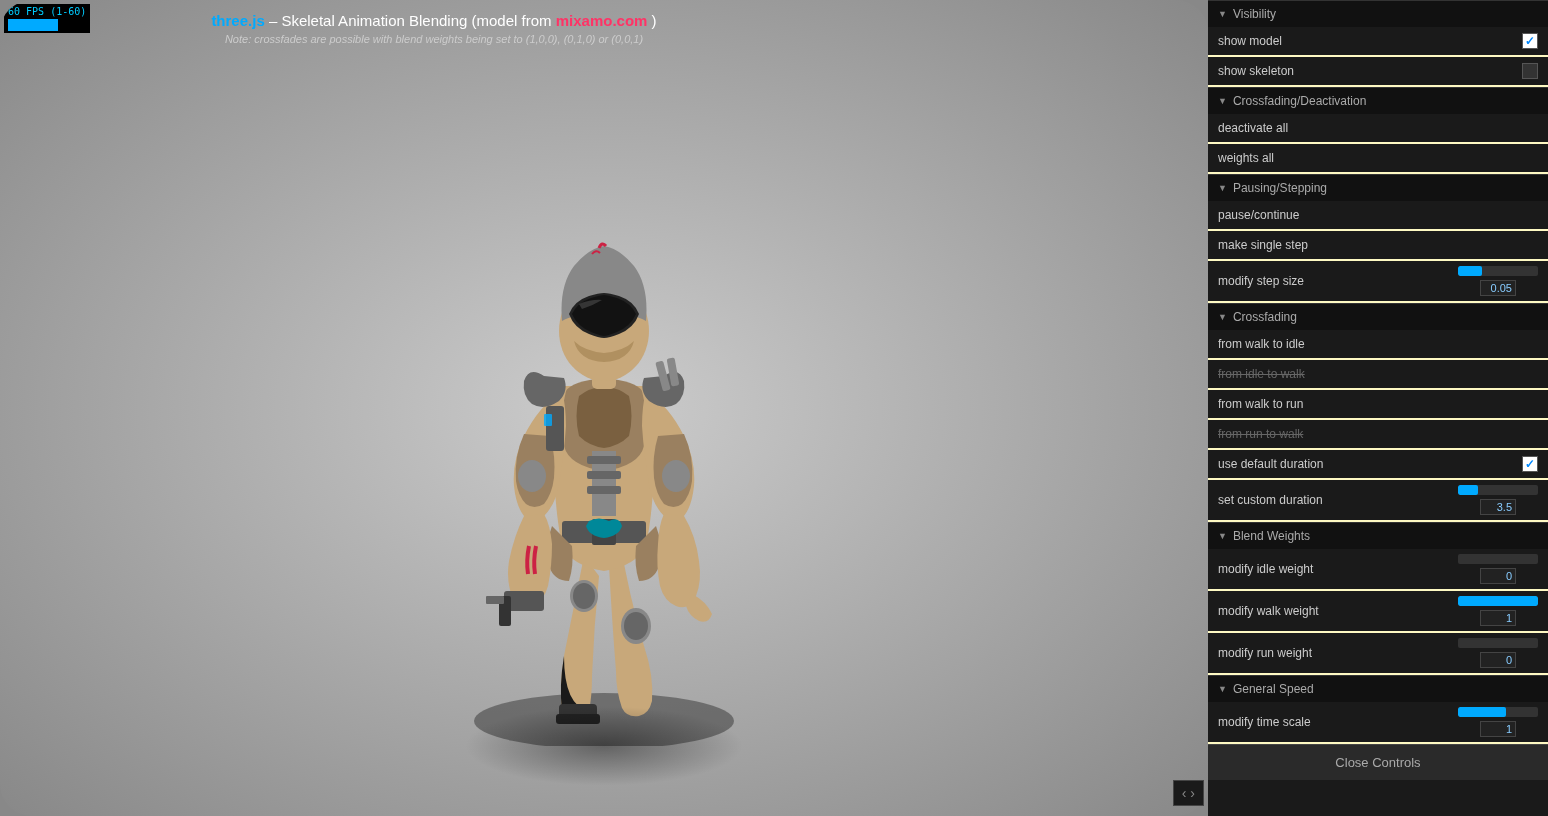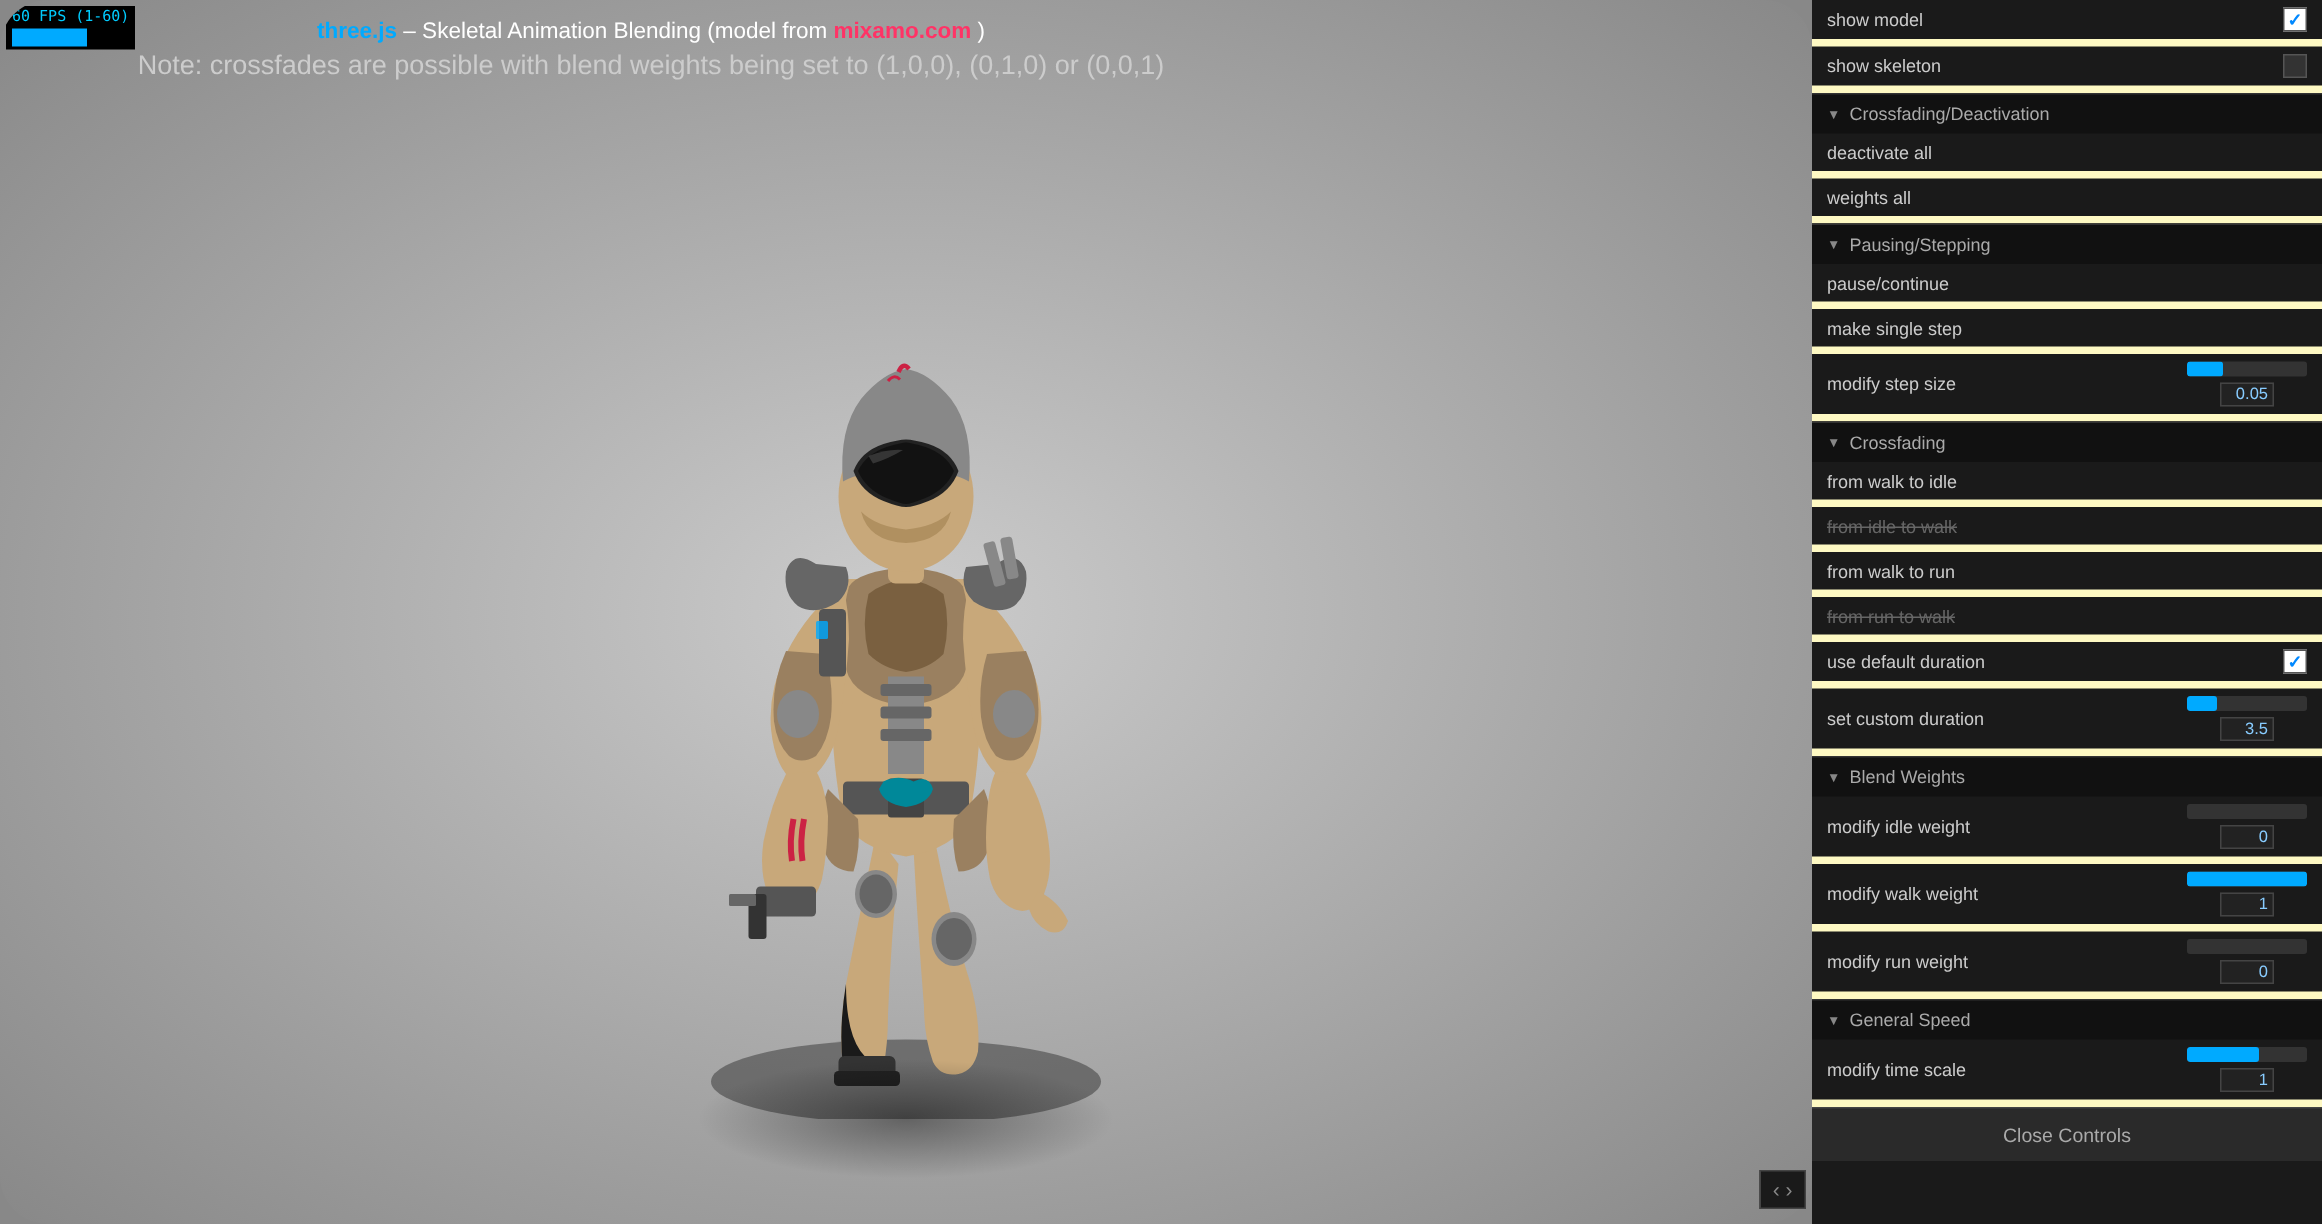--- a/index.html
+++ b/index.html
@@ -56,23 +56,24 @@
     }
     #title-line1 .threejs {
       color: #00aaff;
       font-weight: bold;
     }
     #title-line1 .mixamo {
       color: #ff3366;
       font-weight: bold;
     }
     #title-line2 {
-      font-size: 18px;
+      font-size: 11px;
       color: #cccccc;
       margin-top: 4px;
+      font-style: italic;
     }
 
     
     #character-container {
       position: absolute;
       bottom: 30px;
       left: 50%;
       transform: translateX(-50%);
       width: 380px;
       height: 640px;
@@ -125,21 +126,21 @@
       margin-right: 6px;
       font-size: 9px;
       color: #888;
     }
 
     .panel-row {
       display: flex;
       align-items: center;
       padding: 5px 10px;
       min-height: 30px;
-      border-bottom: 5px solid #fef9c3;
+      border-bottom: 2px solid #fef9c3;
     }
 
     .row-label {
       flex: 1;
       color: #cccccc;
       font-size: 12px;
     }
     .row-label.strikethrough {
       text-decoration: line-through;
       color: #666;
@@ -331,20 +332,23 @@
       <ellipse cx="140" cy="430" rx="11" ry="13" fill="#666"></ellipse>
     </svg>
     <div id="character-shadow"></div>
   </div>
 
 </div>
 
 <div id="right-panel">
 
   
+  <div class="section-header">
+    <span>Visibility</span>
+  </div>
 
   <div class="panel-row">
     <span class="row-label">show model</span>
     <div class="checkbox-custom checked"></div>
   </div>
 
   <div class="panel-row">
     <span class="row-label">show skeleton</span>
     <div class="checkbox-custom unchecked"></div>
   </div>

